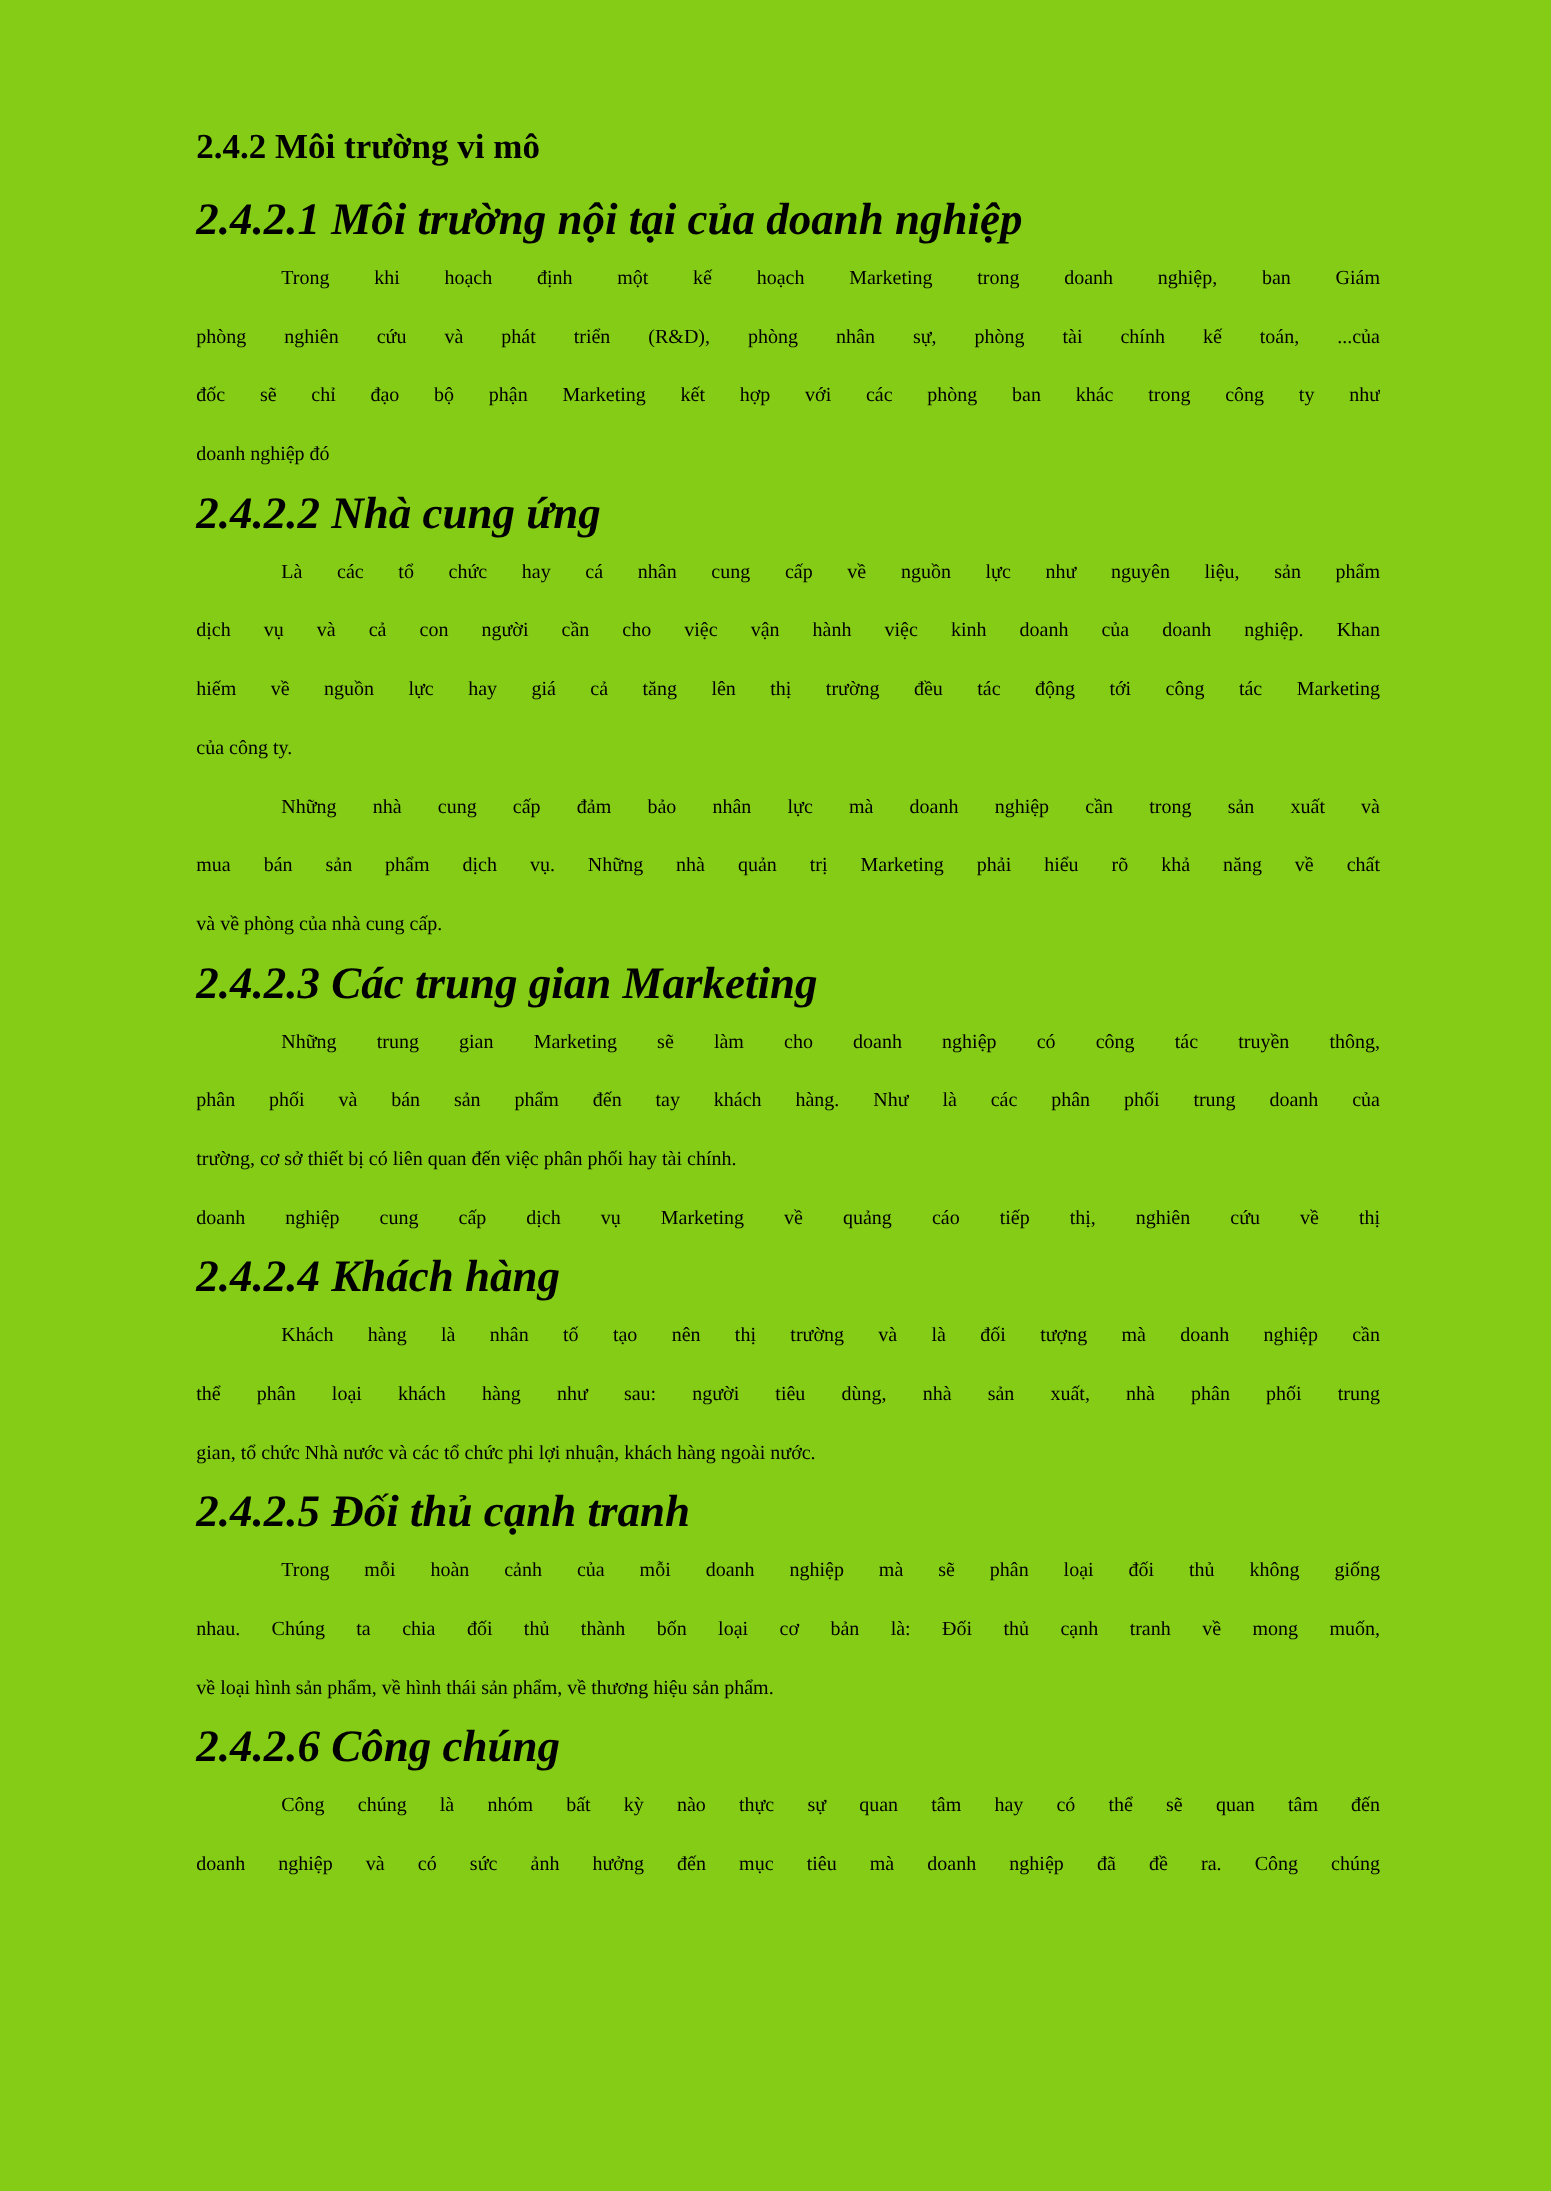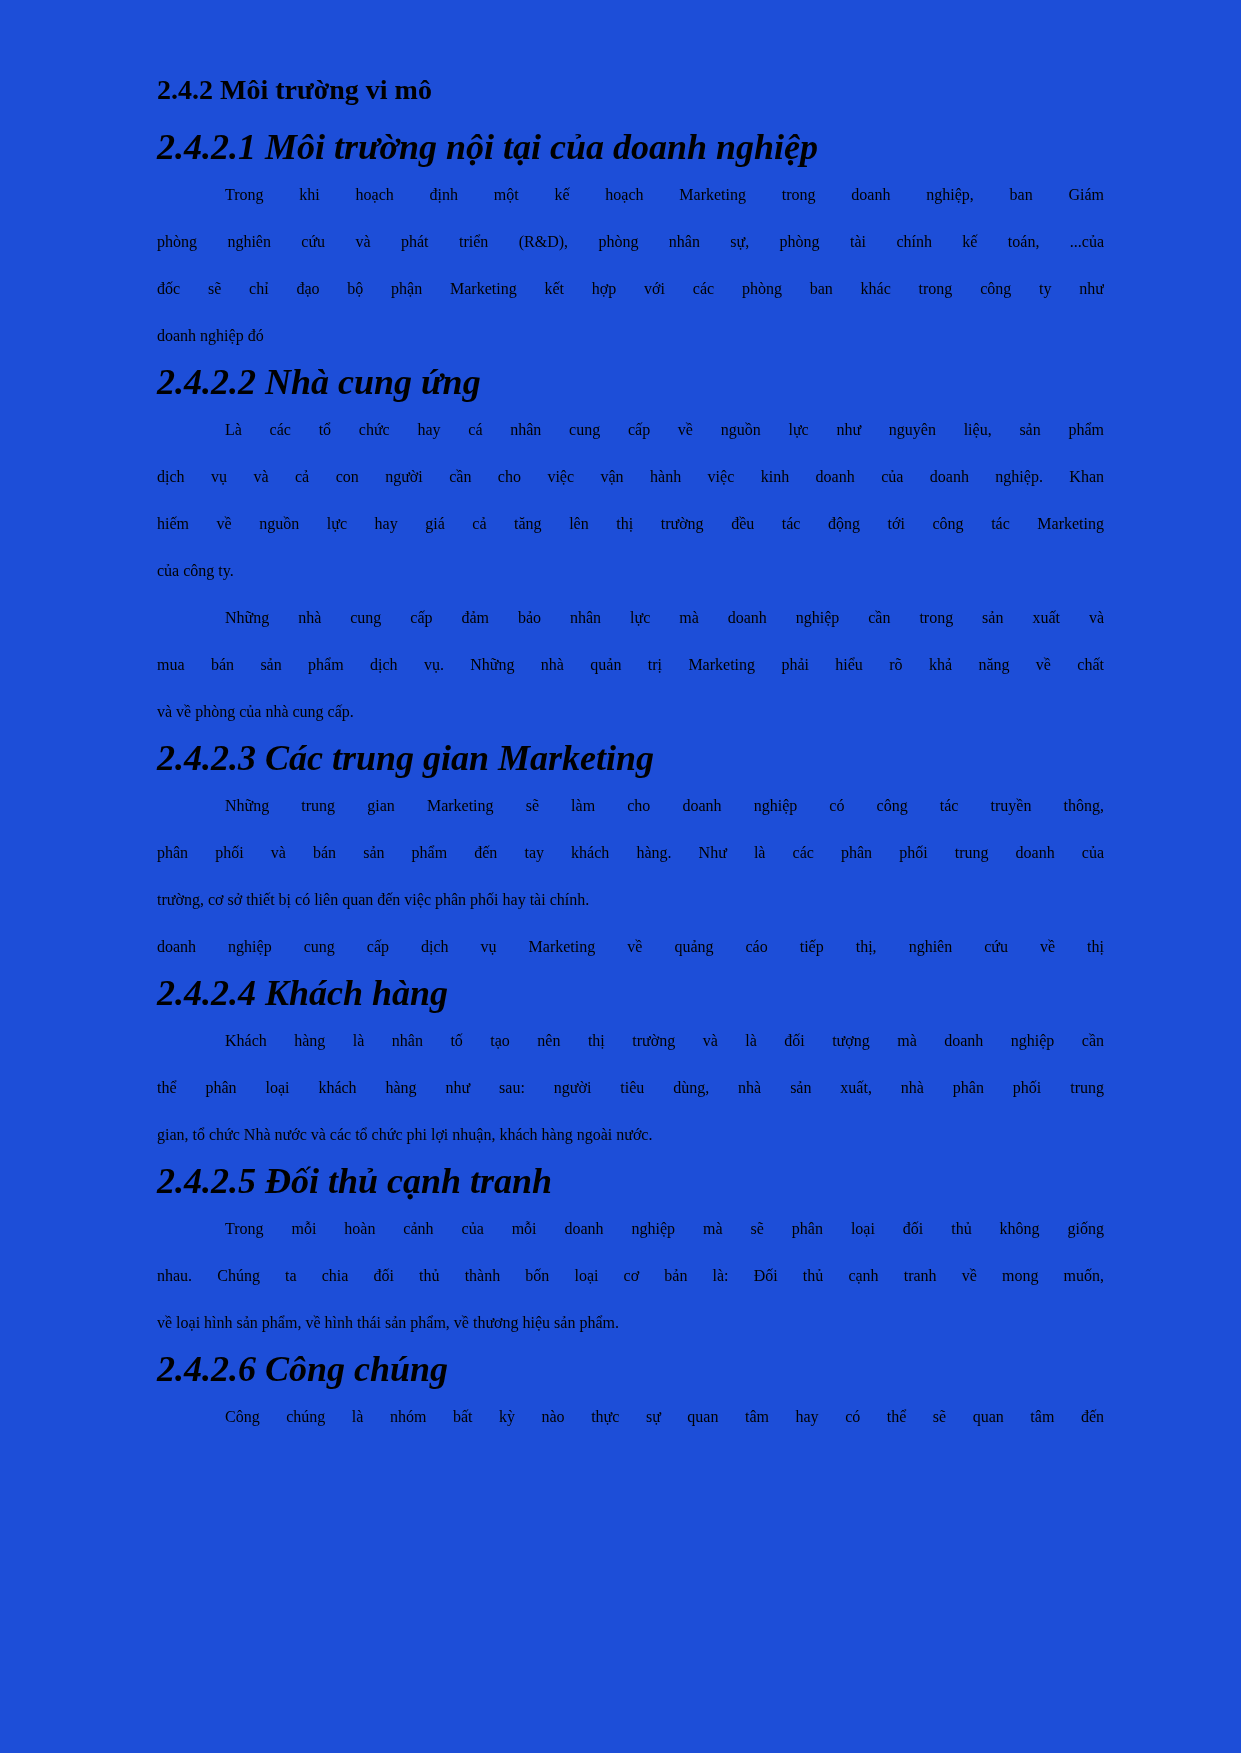--- a/index.html
+++ b/index.html
@@ -8,22 +8,22 @@
     height: 1753px;
     background: #ffffff;
     color: #000000;
     font-family: "Liberation Serif", "DejaVu Serif", serif;
   }
   .page {
     position: relative;
     box-sizing: border-box;
     width: 1241px;
     height: 1753px;
-    padding: 66px 137px 0 157px;
-    background: #1d4ed8;
+    padding: 94px 137px 0 157px;
+    background: #84cc16;
     overflow: hidden;
   }
   .h1 {
     font-size: 28px;
     font-weight: bold;
     line-height: 47px;
     height: 47px;
     margin: 0 0 11px 0;
     white-space: nowrap;
   }
@@ -82,15 +82,16 @@
       <div class="line">thể phân loại khách hàng như sau: người tiêu dùng, nhà sản xuất, nhà phân phối trung</div>
       <div class="line last">gian, tổ chức Nhà nước và các tổ chức phi lợi nhuận, khách hàng ngoài nước.</div>
       <div class="para"></div>
       <div class="h2">2.4.2.5 Đối thủ cạnh tranh</div>
       <div class="line first">Trong mỗi hoàn cảnh của mỗi doanh nghiệp mà sẽ phân loại đối thủ không giống</div>
       <div class="line">nhau. Chúng ta chia đối thủ thành bốn loại cơ bản là: Đối thủ cạnh tranh về mong muốn,</div>
       <div class="line last">về loại hình sản phẩm, về hình thái sản phẩm, về thương hiệu sản phẩm.</div>
       <div class="para"></div>
       <div class="h2">2.4.2.6 Công chúng</div>
       <div class="line first">Công chúng là nhóm bất kỳ nào thực sự quan tâm hay có thể sẽ quan tâm đến</div>
+      <div class="line">doanh nghiệp và có sức ảnh hưởng  đến mục tiêu mà doanh nghiệp đã đề ra. Công chúng</div>
       <div class="para"></div>
     </div>
 </div>
 
 </body></html>

